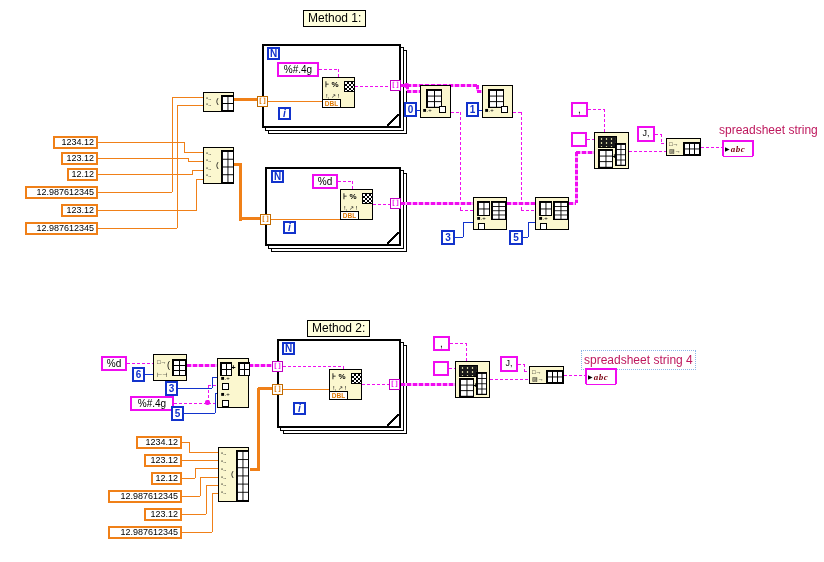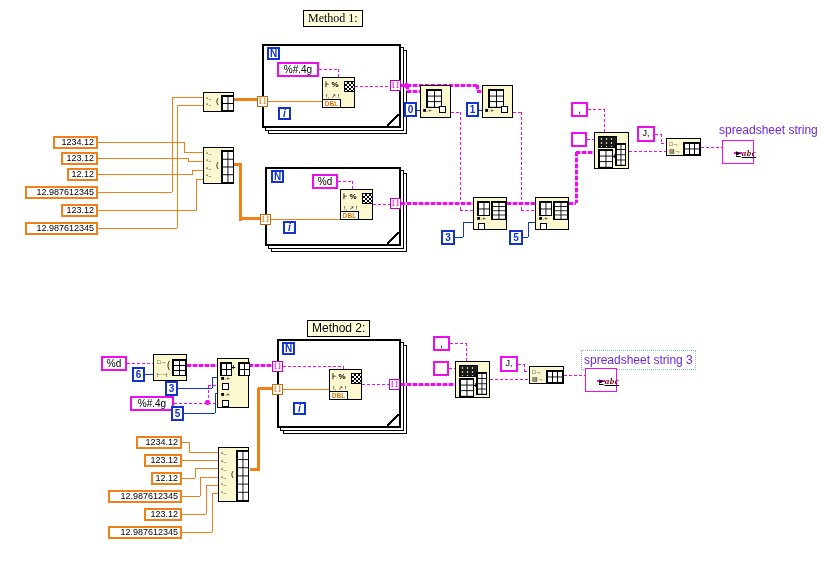--- a/index.html
+++ b/index.html
@@ -46,34 +46,34 @@
   
   .nconst{border:2px solid #F08018;background:#fff;color:#000;
           font:9px/9px "Liberation Sans",sans-serif;text-align:right;padding-right:2px;z-index:8;}
   .iconst{border:2px solid #1233CC;background:#fff;color:#1233CC;
           font:bold 10px/11px "Liberation Sans",sans-serif;text-align:center;z-index:8;}
   .sconst{border:2px solid #F00CF0;background:#fff;color:#000;
           font:10px/11px "Liberation Sans",sans-serif;text-align:center;z-index:8;}
   
   .mlabel{background:#FFFFDE;border:1px solid #000;color:#000;
           font:12px/15px "Liberation Sans",sans-serif;padding:0 4px;z-index:8;white-space:nowrap;}
-  .flabel{color:#6d28d9;font:12px/14px "Liberation Sans",sans-serif;z-index:8;white-space:nowrap;}
+  .flabel{color:#be185d;font:12px/14px "Liberation Sans",sans-serif;z-index:8;white-space:nowrap;}
   .selected{outline:1px dotted #8CB6E8;outline-offset:2px;}
   
-  .ind{border:1px solid #F00CF0;background:#fff;padding:11px;z-index:8;text-decoration:underline;}
+  .ind{border:1px solid #F00CF0;background:#fff;padding:0;z-index:8;}
   .ind-in{border:1px solid #F00CF0;background:#fff;height:100%;display:flex;align-items:center;gap:1px;padding:0 1px;}
   .tri{font-size:6px;color:#000;line-height:1;}
   .abc{font:bold italic 9px/9px "Liberation Serif",serif;color:#7A0010;letter-spacing:.5px;}
 </style>
 </head>
 <body>
 
 <div id="bd">
 
-  <div class="a mlabel" style="left:303px;top:10px;font-family:Liberation Serif, serif;">Method 1:</div>
+  <div class="a mlabel" style="left:303px;top:10px;">Method 1:</div>
 
   <div class="a nconst" style="left:53px;top:136px;width:45px;height:13px;">1234.12</div>
   <div class="a nconst" style="left:61px;top:152px;width:37px;height:13px;">123.12</div>
   <div class="a nconst" style="left:67px;top:168px;width:31px;height:13px;">12.12</div>
   <div class="a nconst" style="left:25px;top:186px;width:73px;height:13px;">12.987612345</div>
   <div class="a nconst" style="left:61px;top:204px;width:37px;height:13px;">123.12</div>
   <div class="a nconst" style="left:25px;top:222px;width:73px;height:13px;">12.987612345</div>
 
   <div class="a node ba" style="left:203px;top:92px;width:31px;height:20px;">
       <span class="a g" style="left: 2px; top: 2px; font-size: 6px;">▫‥</span>
@@ -235,21 +235,21 @@
     <div class="grid" style="left:3px;top:16px;width:13px;height:17px;background-size:6.5px 5.6px;"></div>
     <span class="a g" style="left:17px;top:20px;font-size:8px;font-weight:bold;">+</span>
     <div class="grid" style="right:2px;top:10px;width:9px;height:21px;background-size:4.5px 5.2px;"></div>
   </div>
   <div class="a sconst" style="left:500px;top:356px;width:18px;height:16px;font-size:9px;">J,</div>
   <div class="a node" style="left:529px;top:366px;width:35px;height:18px;">
     <span class="a g" style="left:2px;top:2px;font-size:6px;">□→</span>
     <span class="a g" style="left:2px;top:9px;font-size:6px;">▨→</span>
     <div class="grid" style="left:16px;top:3px;width:15px;height:11px;background-size:5px 5.5px;"></div>
   </div>
-  <div class="a flabel selected" style="left:584px;top:353px;">spreadsheet string 3</div>
+  <div class="a flabel selected" style="left:584px;top:353px;">spreadsheet string 4</div>
   <div class="a ind" style="left:585px;top:368px;width:32px;height:16px;">
     <div class="ind-in">
       <span class="tri">▶</span>
       <span class="abc">abc</span>
     </div>
   </div>
 
 <div class="a w wh-O" style="left: 234px; top: 98px; width: 24px;"></div>
     <div class="a w wh-O" style="left: 234px; top: 163px; width: 8px;"></div>
     <div class="a w wv-O" style="left: 239px; top: 164px; height: 57px;"></div>

